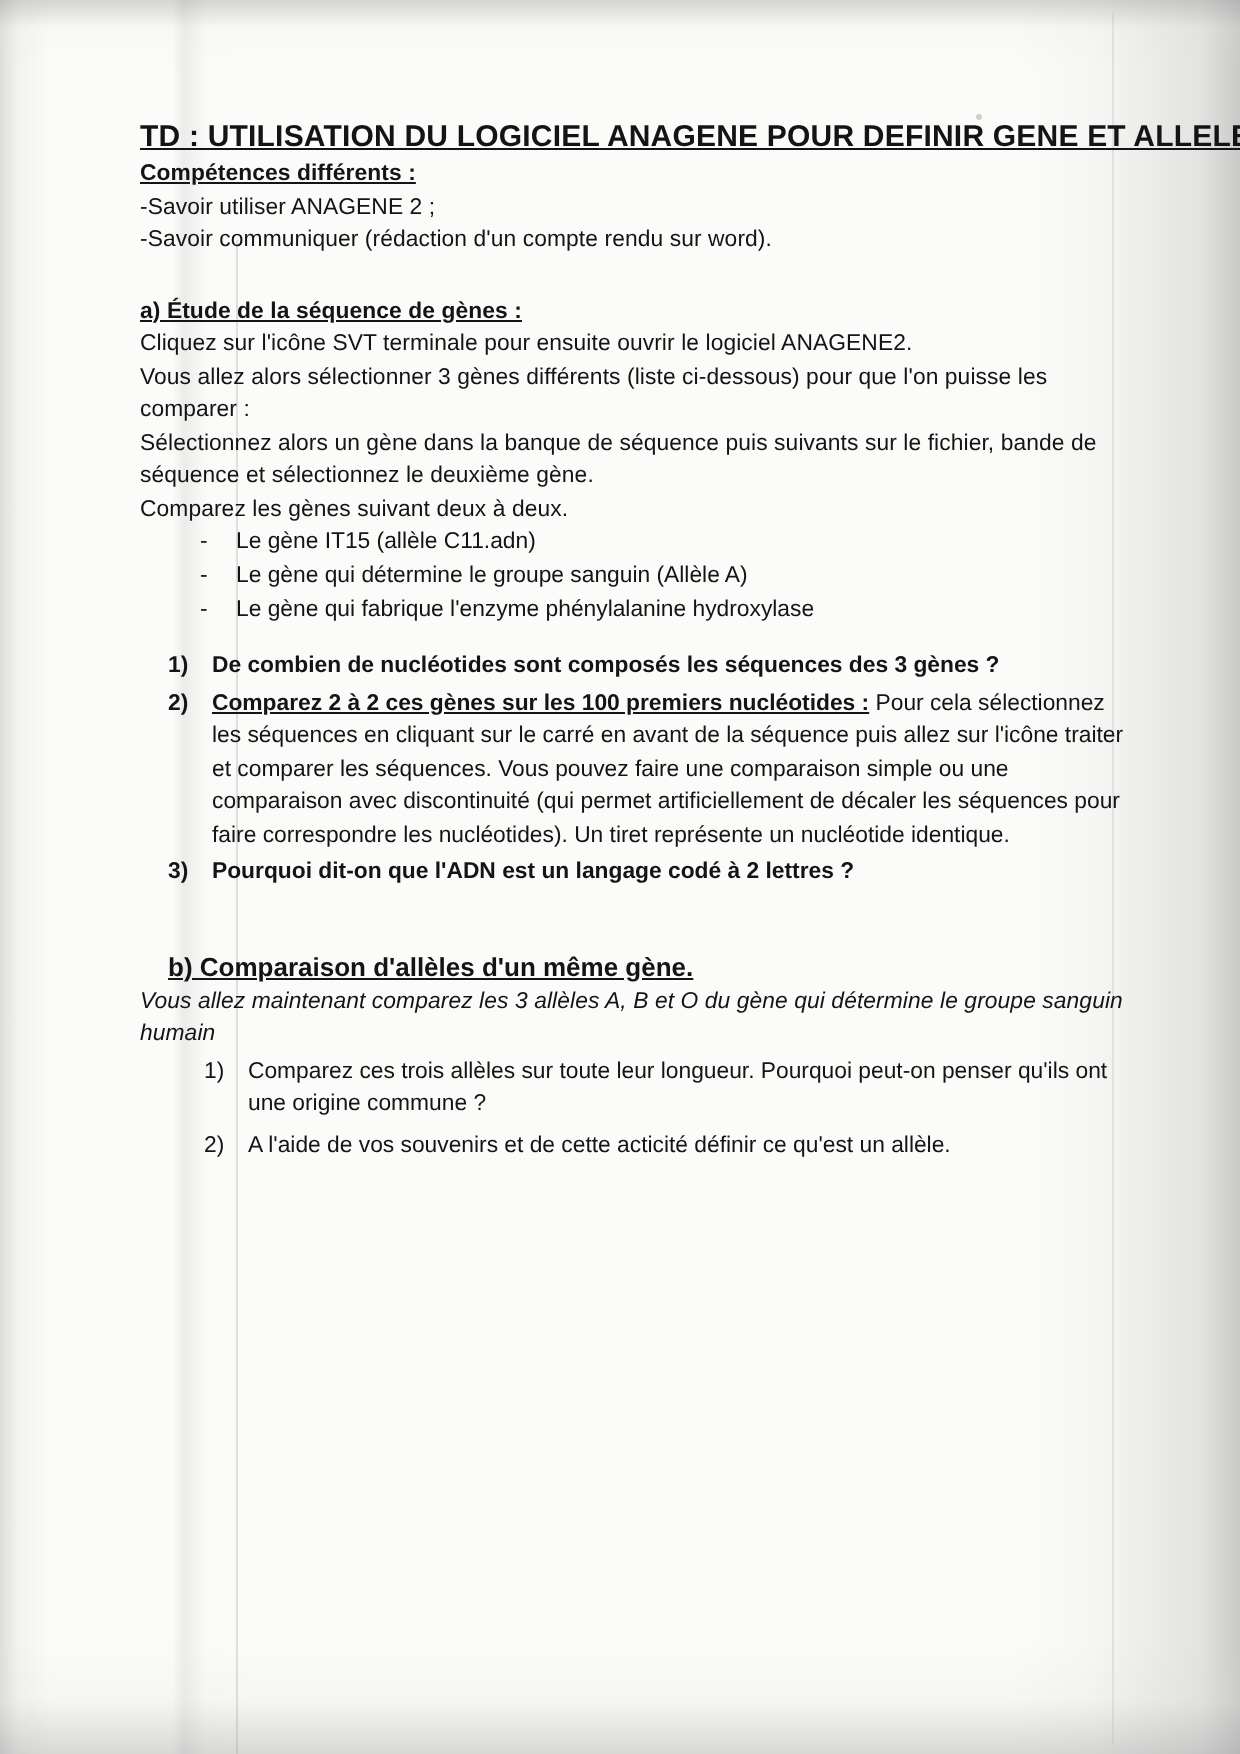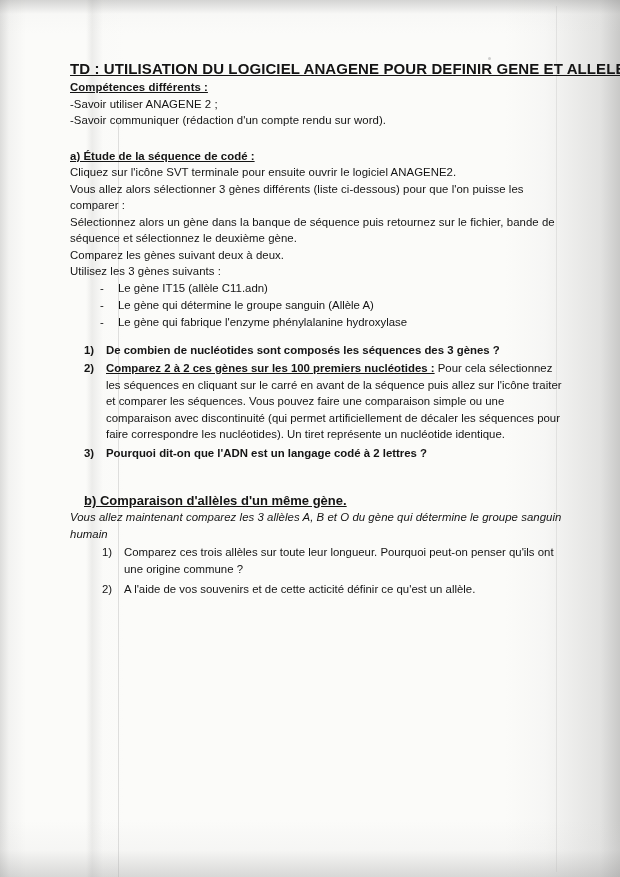--- a/index.html
+++ b/index.html
@@ -136,27 +136,26 @@
   <div class="content">
 
     <div class="title">TD : UTILISATION DU LOGICIEL ANAGENE POUR DEFINIR GENE ET ALLELE</div>
 
     <div class="line bold u" style="display:inline-block;">Compétences différents :</div>
     <div class="line">-Savoir utiliser ANAGENE 2 ;</div>
     <div class="line">-Savoir communiquer (rédaction d'un compte rendu sur word).</div>
 
     <div class="gap-l"></div>
 
-    <div class="line bold u" style="display:inline-block;">a) Étude de la séquence de codé :</div>
+    <div class="line bold u" style="display:inline-block;">a) Étude de la séquence de gènes :</div>
 
     <div class="line">Cliquez sur l'icône SVT terminale pour ensuite ouvrir le logiciel ANAGENE2.</div>
     <div class="line">Vous allez alors sélectionner 3 gènes différents (liste ci-dessous) pour que l'on puisse les comparer :</div>
-    <div class="line">Sélectionnez alors un gène dans la banque de séquence puis retournez sur le fichier, bande de séquence et sélectionnez le deuxième gène.</div>
+    <div class="line">Sélectionnez alors un gène dans la banque de séquence puis suivants sur le fichier, bande de séquence et sélectionnez le deuxième gène.</div>
     <div class="line">Comparez les gènes suivant deux à deux.</div>
-    <div class="line">Utilisez les 3 gènes suivants :</div>
 
     <ul class="dashlist">
       <li><span class="dash">-</span><span>Le gène IT15 (allèle C11.adn)</span></li>
       <li><span class="dash">-</span><span>Le gène qui détermine le groupe sanguin (Allèle A)</span></li>
       <li><span class="dash">-</span><span>Le gène qui fabrique l'enzyme phénylalanine hydroxylase</span></li>
     </ul>
 
     <div class="gap-m"></div>
 
     <ol class="numlist">

